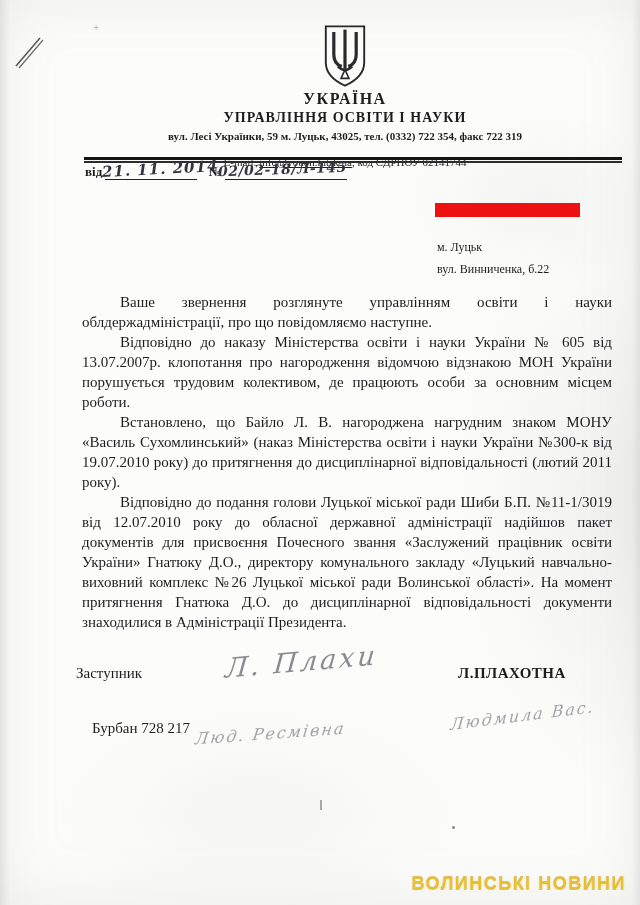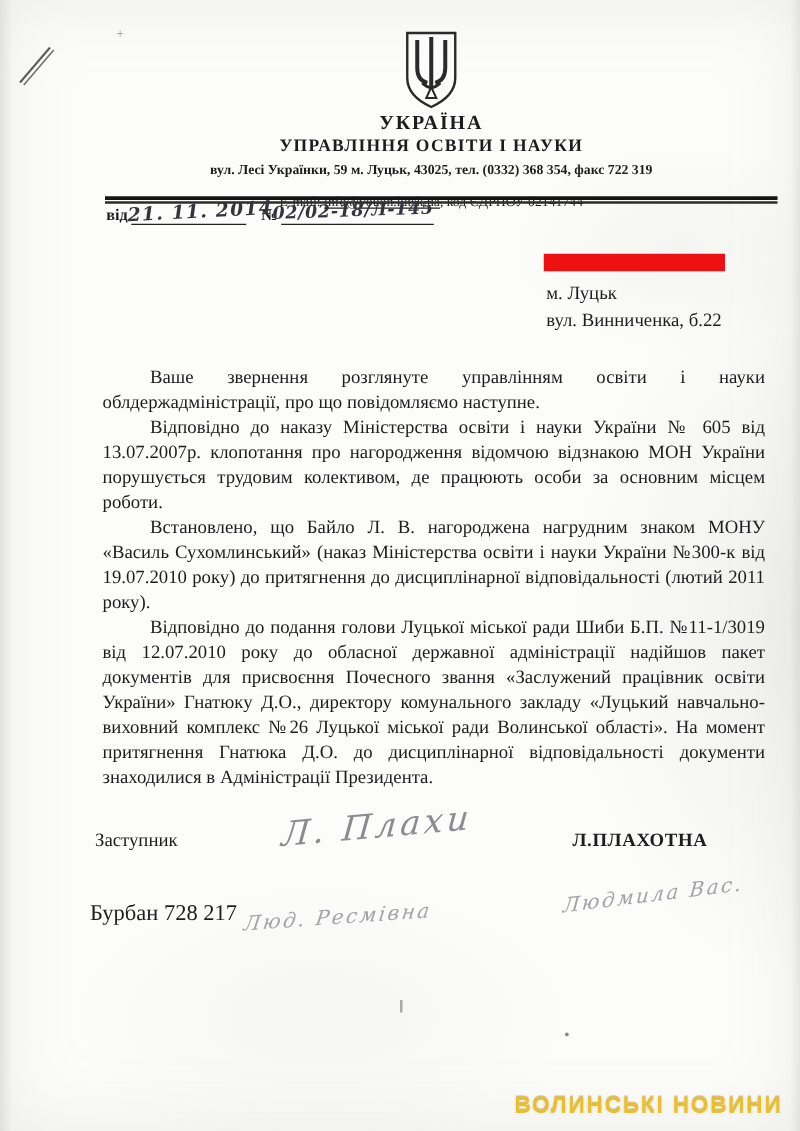--- a/index.html
+++ b/index.html
@@ -38,29 +38,29 @@
   
   .ref{position:absolute;left:85px;top:164px;font-size:13px;font-weight:bold;width:330px;}
   .ref-row{height:17px;white-space:nowrap;}
   .blank{display:inline-block;border-bottom:1px solid #222;height:12px;vertical-align:bottom;}
   .b-date{width:92px;} .b-num{width:122px;} .b-onno{width:92px;} .b-from2{width:88px;}
   .hw{font-style:italic;color:#34343c;font-family:"DejaVu Serif",serif;}
   .hw-date{position:absolute;left:17px;top:-4px;font-size:15px;transform:rotate(-3deg);letter-spacing:1px;white-space:nowrap;}
   .hw-num{position:absolute;left:133px;top:-3px;font-size:14px;transform:rotate(-2deg);letter-spacing:.5px;white-space:nowrap;}
   
   .redacted{position:absolute;left:435px;top:203px;width:145px;height:14px;}
-  .recipient{position:absolute;left:437px;top:224px;font-size:15px;line-height:22px;}
+  .recipient{position:absolute;left:437px;top:236px;font-size:12px;line-height:22px;}
   
   .doc-body{position:absolute;left:82px;right:28px;top:292px;font-size:15px;line-height:20px;text-align:justify;}
   .doc-body p{margin:0;text-indent:38px;}
   
   .sig-pos{position:absolute;left:76px;top:665px;font-size:15px;}
   .sig-name{position:absolute;left:458px;top:665px;font-size:15px;font-weight:bold;letter-spacing:.5px;}
   .sig-hw{position:absolute;left:225px;top:646px;font-size:27px;color:#8b8b91;transform:rotate(-5deg) skewX(-10deg);letter-spacing:3px;white-space:nowrap;}
-  .exec{position:absolute;left:72px;top:720px;font-size:18px;}
+  .exec{position:absolute;left:92px;top:720px;font-size:15px;}
   .pencil{color:#a2a2a8;}
   .note-c{position:absolute;left:195px;top:724px;font-size:16px;transform:rotate(-4deg) skewX(-12deg);letter-spacing:2px;white-space:nowrap;}
   .note-r{position:absolute;left:450px;top:706px;font-size:16px;transform:rotate(-7deg) skewX(-12deg);letter-spacing:2px;white-space:nowrap;}
   
   .pen-mark{position:absolute;left:10px;top:30px;width:40px;height:42px;}
   .plus-mark{position:absolute;left:93px;top:21px;font-size:11px;color:#9a9a9c;}
   .speck1{position:absolute;left:320px;top:800px;width:2px;height:10px;background:#77777a;opacity:.6;}
   .speck2{position:absolute;left:452px;top:826px;width:3px;height:3px;background:#55555a;border-radius:50%;opacity:.7;}
   
   .watermark{
@@ -85,21 +85,21 @@
     <svg class="emblem" viewBox="0 0 60 80">
       <path d="M6 3 H54 V48 Q54 66 30 77 Q6 66 6 48 Z" stroke-width="2.4"></path>
       <path d="M16 10 V38 Q16 50 26 53" stroke-width="4"></path>
       <path d="M44 10 V38 Q44 50 34 53" stroke-width="4"></path>
       <path d="M30 7 V56" stroke-width="4"></path>
       <path d="M21 53 Q30 62 39 53" stroke-width="3"></path>
       <path d="M30 57 L25 68 H35 Z" stroke-width="2" fill="#2a2a2c"></path>
     </svg>
     <div class="country">УКРАЇНА</div>
     <div class="org2">УПРАВЛІННЯ ОСВІТИ І НАУКИ</div>
-    <div class="addr">вул. Лесі Українки, 59 м. Луцьк, 43025, тел. (0332) 368 354, факс 722 319</div>
+    <div class="addr">вул. Лесі Українки, 59 м. Луцьк, 43025, тел. (0332) 722 354, факс 722 319</div>
     <div class="email-line"><span>E-mail: </span><span class="email-link">info@vouon.lutsk.ua</span><span>, код ЄДРПОУ 02141744</span></div>
   </div>
   <div class="rule">
       <div class="r1"></div>
       <div class="r2"></div>
     </div>
 
   <div class="ref">
     <div class="ref-row" style="position:relative;">
       <span>від</span>

